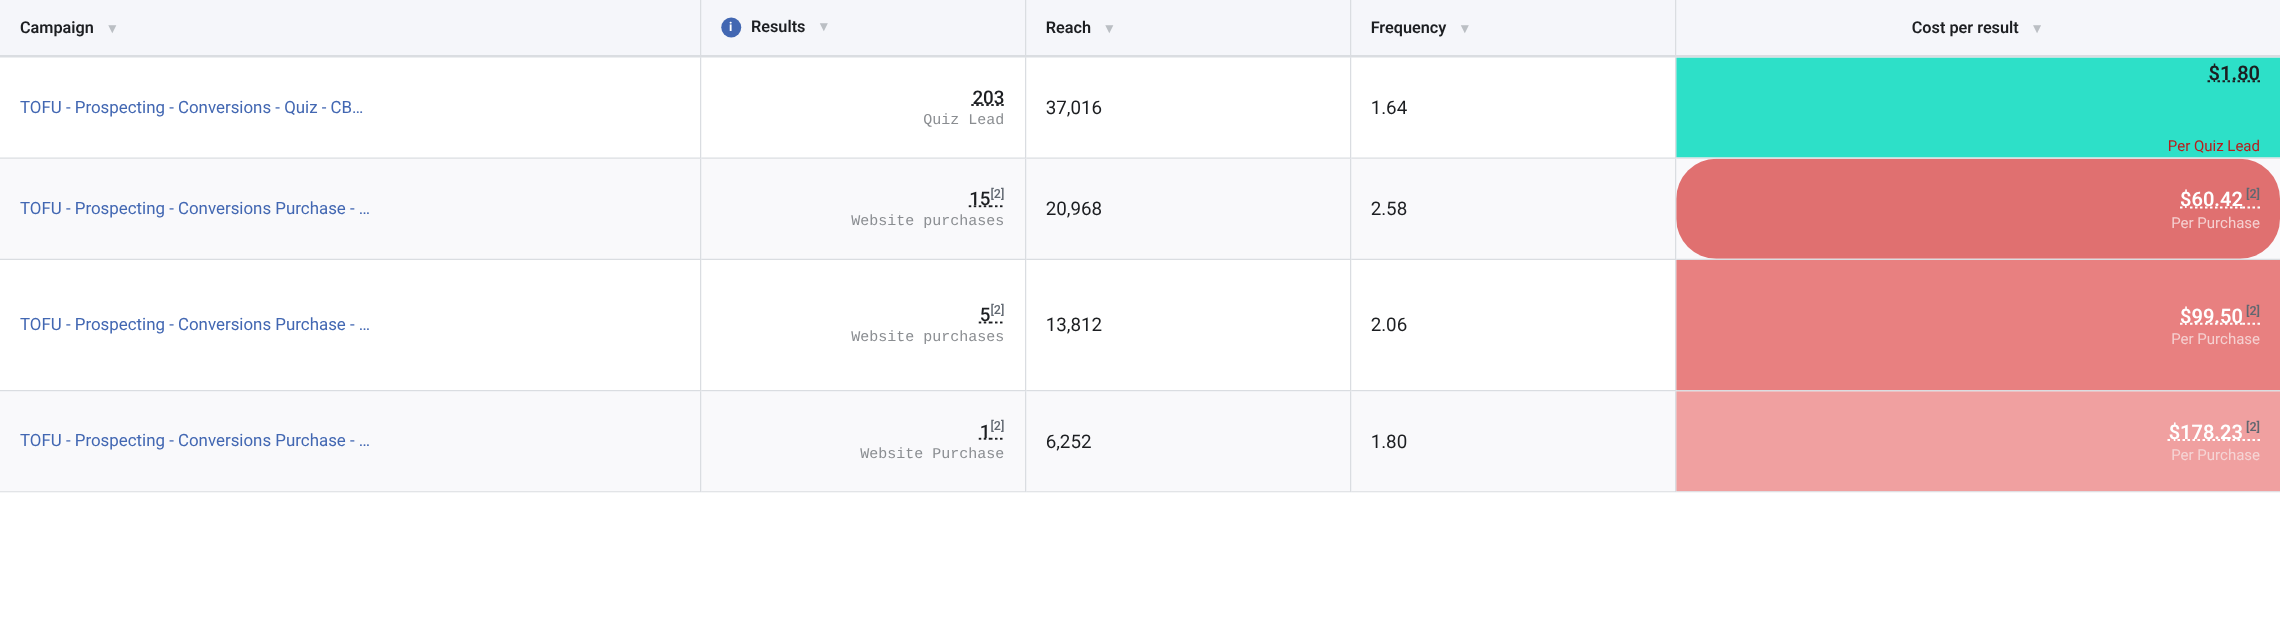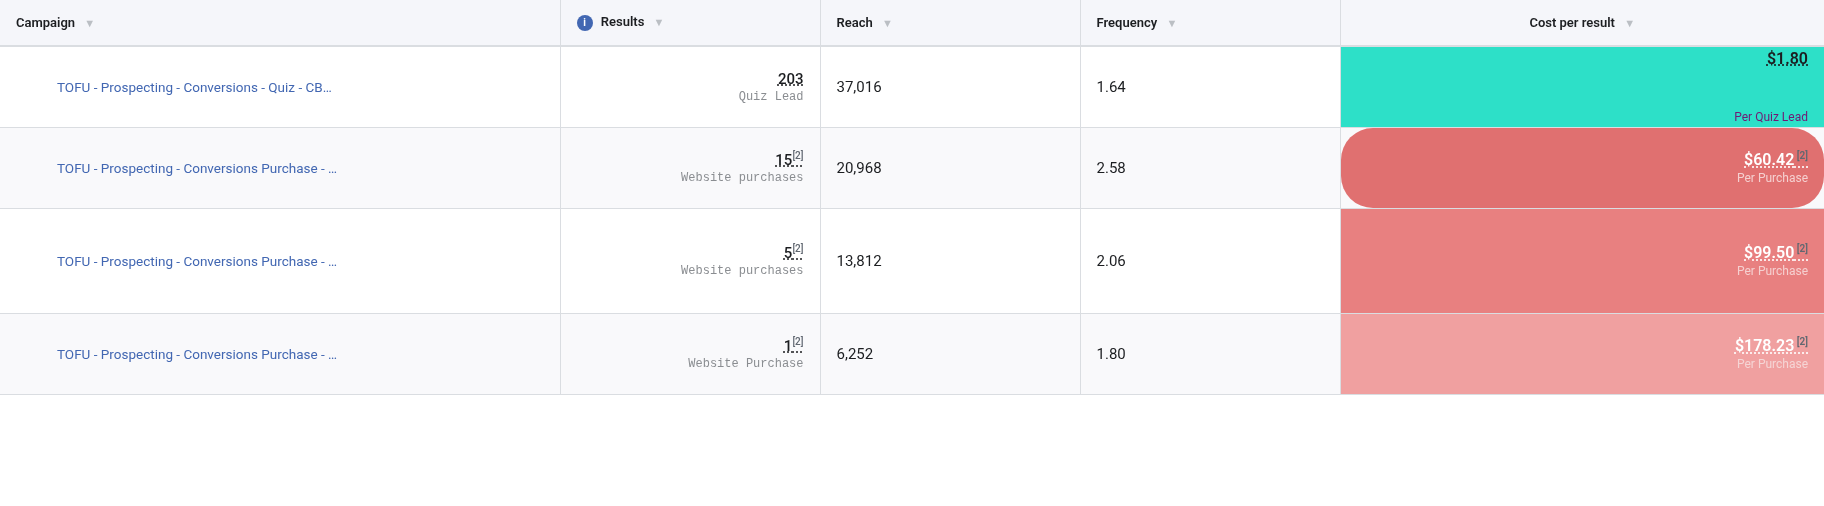--- a/index.html
+++ b/index.html
@@ -69,21 +69,20 @@
       border-bottom: 1px solid #dadde1;
       height: 80px;
     }
     tbody tr:nth-child(odd) { background: #fff; }
     tbody tr:nth-child(even) { background: #f9f9fb; }
 
     .campaign-link {
       color: #4267b2;
       text-decoration: none;
       font-size: 13.5px;
-      margin-left: 41px;
     }
 
     .results-cell {
       text-align: right;
     }
     .results-number {
       font-size: 15px;
       font-weight: 500;
       text-decoration: underline;
       text-decoration-style: dotted;
@@ -130,21 +129,21 @@
       font-size: 12px;
       display: block;
       margin-top: 2px;
     }
 
     .cost-teal {
       background: #2de0c8;
       color: #1c1e21;
       gap: 40px;
     }
-    .cost-teal .cost-label { color: #701a75; }
+    .cost-teal .cost-label { color: #b91c1c; }
 
     .cost-red-medium {
       background: #e07070;
       color: #fff;
     }
     .cost-red-medium .cost-label { color: #f5d0d0; }
 
     .cost-red-light {
       background: #e88080;
       color: #fff;

